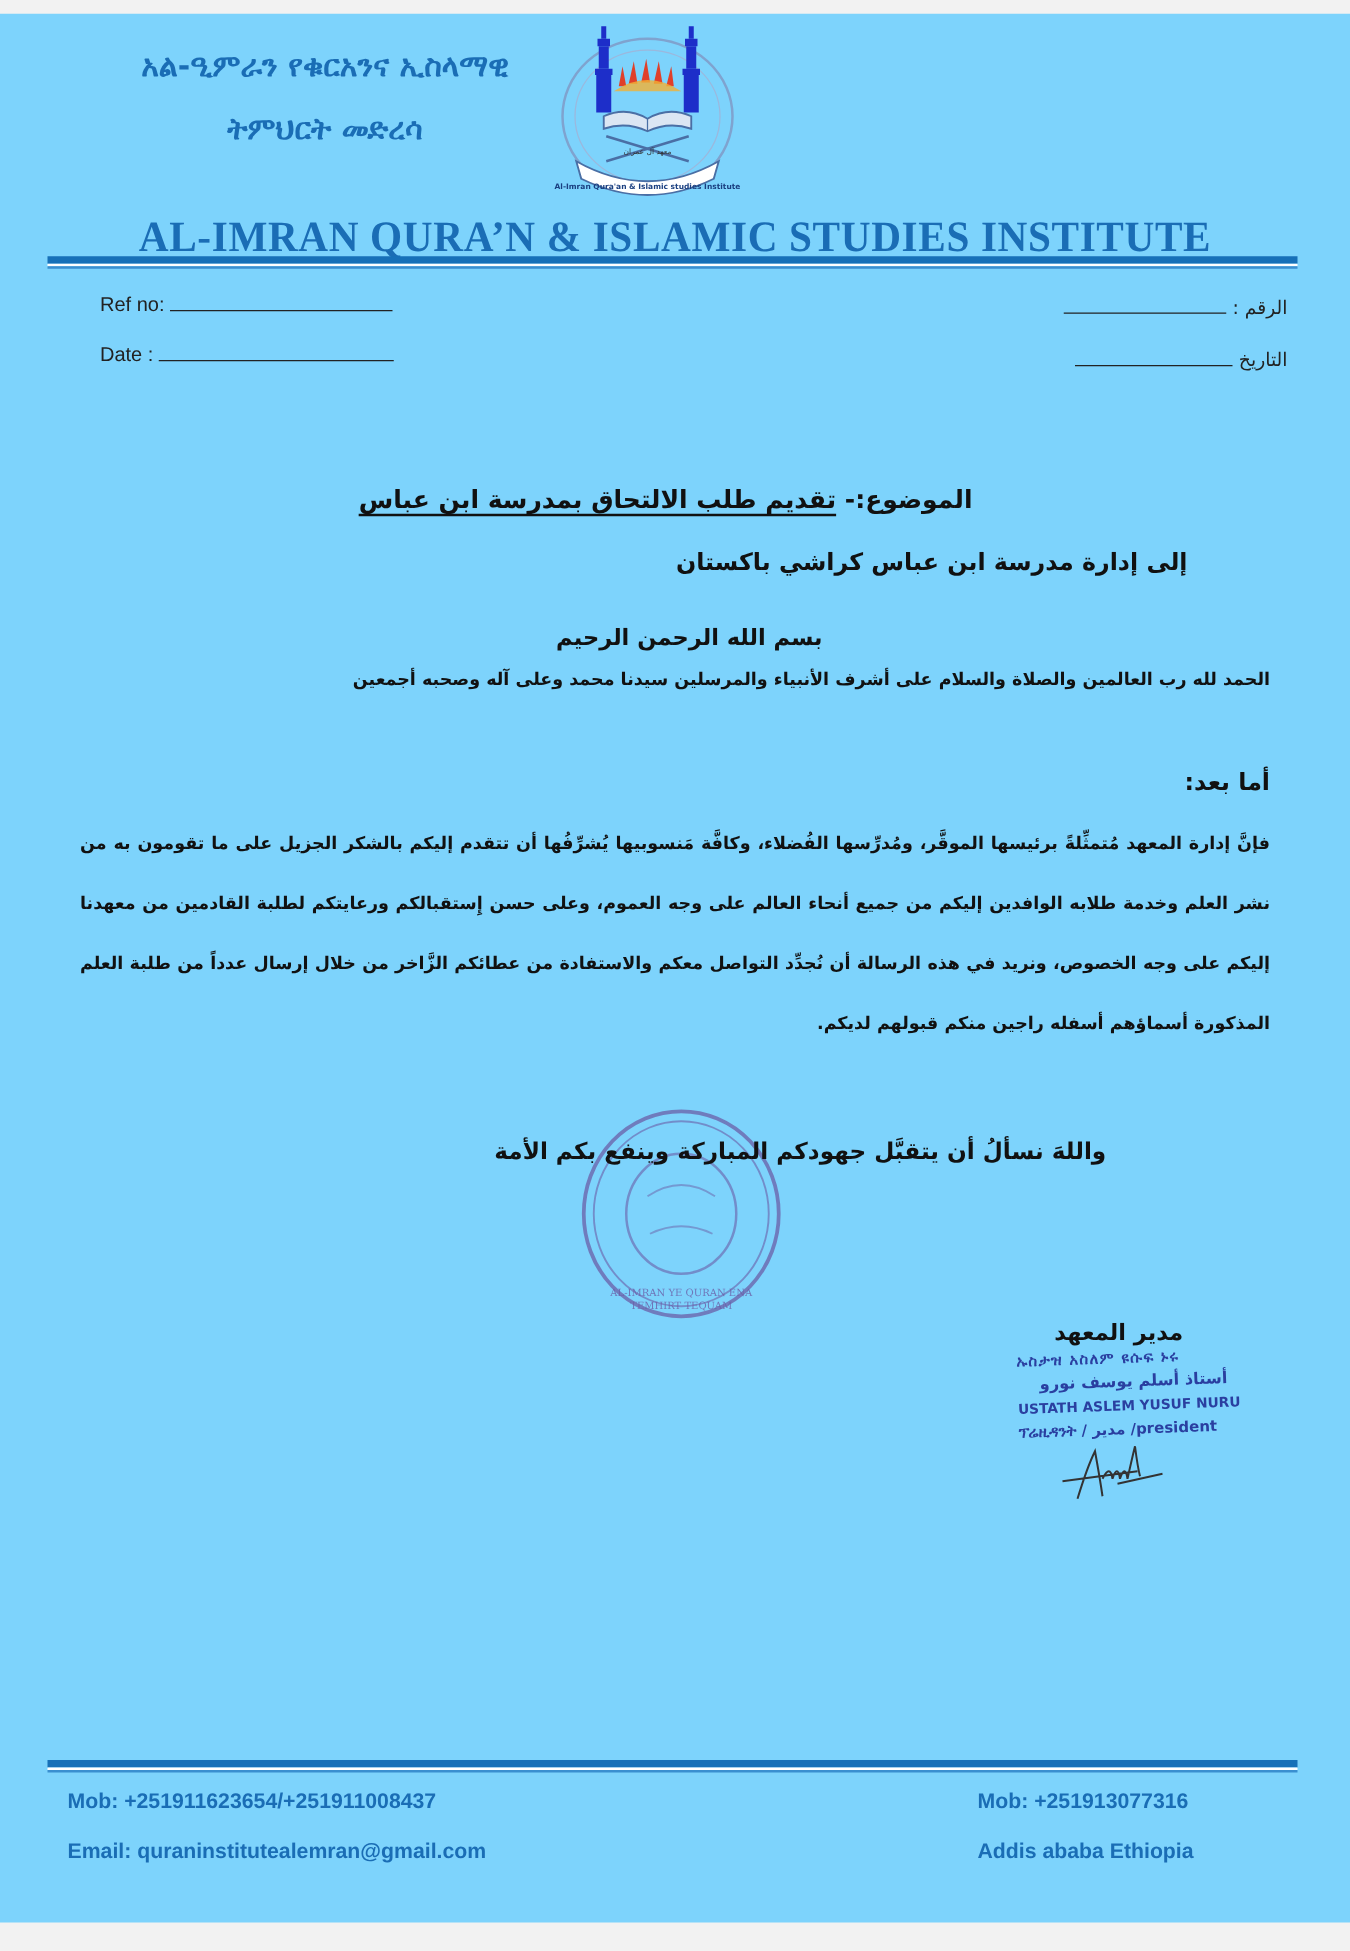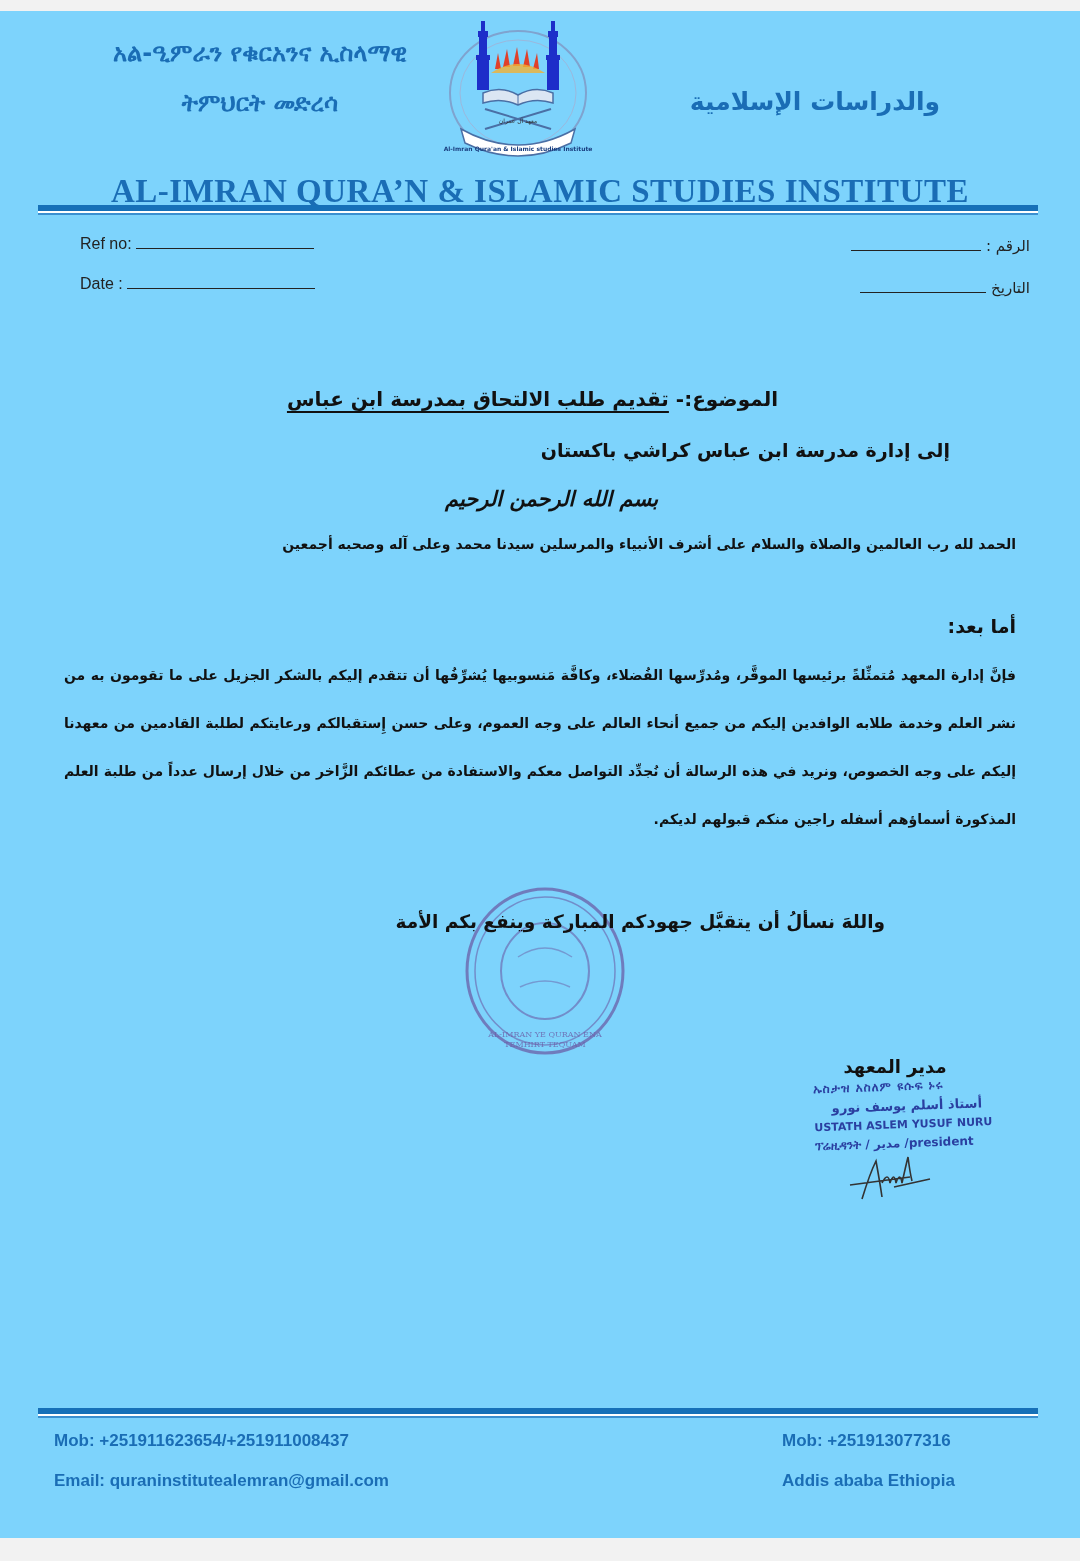--- a/index.html
+++ b/index.html
@@ -98,21 +98,20 @@
 
       <line x1="42" y1="98" x2="108" y2="118" stroke="#4a6fa5" stroke-width="2"></line>
       <line x1="108" y1="98" x2="42" y2="118" stroke="#4a6fa5" stroke-width="2"></line>
 
       <path d="M18 118 Q75 150 132 118 L128 132 Q75 158 22 132 Z" fill="#ffffff" stroke="#4a6fa5" stroke-width="1.5"></path>
       <text x="75" y="112" text-anchor="middle" font-size="6" fill="#333" font-family="DejaVu Sans, sans-serif">معهد آل عمران</text>
       <text x="75" y="140" text-anchor="middle" font-size="6" fill="#1a3f80" font-family="DejaVu Sans, sans-serif" font-weight="bold">Al-Imran Qura'an &amp; Islamic studies Institute</text>
     </svg>
   </div>
 
-  <div class="hdr-arabic" style="top:76px;">والدراسات الإسلامية</div>
 
   <div class="inst-title">AL-IMRAN QURA’N &amp; ISLAMIC STUDIES INSTITUTE</div>
 
   <div class="rule" style="top:194px;">
     <div class="thick"></div>
       <div class="gap"></div>
       <div class="thin"></div>
   </div>
 
   <div class="field" style="left:80px; top:223px;">
@@ -129,21 +128,21 @@
   </div>
   <div class="field" style="right:50px; top:267px; direction:rtl; font-family:'DejaVu Sans',sans-serif; font-size:15px;">
     <span>التاريخ</span>
     <span class="line" style="width:126px;"></span>
   </div>
 
   <div class="ar subject">
     <span>الموضوع:- </span><u>تقديم طلب الالتحاق بمدرسة ابن عباس</u>
   </div>
   <div class="ar" style="right:130px; top:428px;">إلى إدارة مدرسة ابن عباس كراشي باكستان</div>
-  <div class="ar" style="right:422px; top:476px; font-size:21px;font-style:italic;">بسم الله الرحمن الرحيم</div>
+  <div class="ar" style="right:422px; top:489px; font-size:18px;">بسم الله الرحمن الرحيم</div>
 
   <div class="body-p" style="top:516px; line-height:34px;">الحمد لله رب العالمين والصلاة والسلام على أشرف الأنبياء والمرسلين سيدنا محمد وعلى آله وصحبه أجمعين</div>
   <div class="ar" style="right:64px; top:604px;">أما بعد:</div>
   <div class="body-p" style="top:640px;">فإنَّ إدارة المعهد مُتمثِّلةً برئيسها الموقَّر، ومُدرِّسها الفُضلاء، وكافَّة مَنسوبيها يُشرِّفُها أن تتقدم إليكم بالشكر الجزيل على ما تقومون به من نشر العلم وخدمة طلابه الوافدين إليكم من جميع أنحاء العالم على وجه العموم، وعلى حسن إِستقبالكم ورعايتكم لطلبة القادمين من معهدنا إليكم على وجه الخصوص، ونريد في هذه الرسالة أن نُجدِّد التواصل معكم والاستفادة من عطائكم الزَّاخر من خلال إرسال عدداً من طلبة العلم المذكورة أسماؤهم أسفله راجين منكم قبولهم لديكم.</div>
 
   <div class="stamp">
     <svg width="170" height="180" viewBox="0 0 170 180">
       <ellipse cx="85" cy="92" rx="78" ry="82" fill="none" stroke="#6b5fa8" stroke-width="3" opacity="0.75"></ellipse>
       <ellipse cx="85" cy="92" rx="70" ry="74" fill="none" stroke="#6b5fa8" stroke-width="1.5" opacity="0.6"></ellipse>
       <ellipse cx="85" cy="92" rx="44" ry="48" fill="none" stroke="#6b5fa8" stroke-width="2" opacity="0.6"></ellipse>

